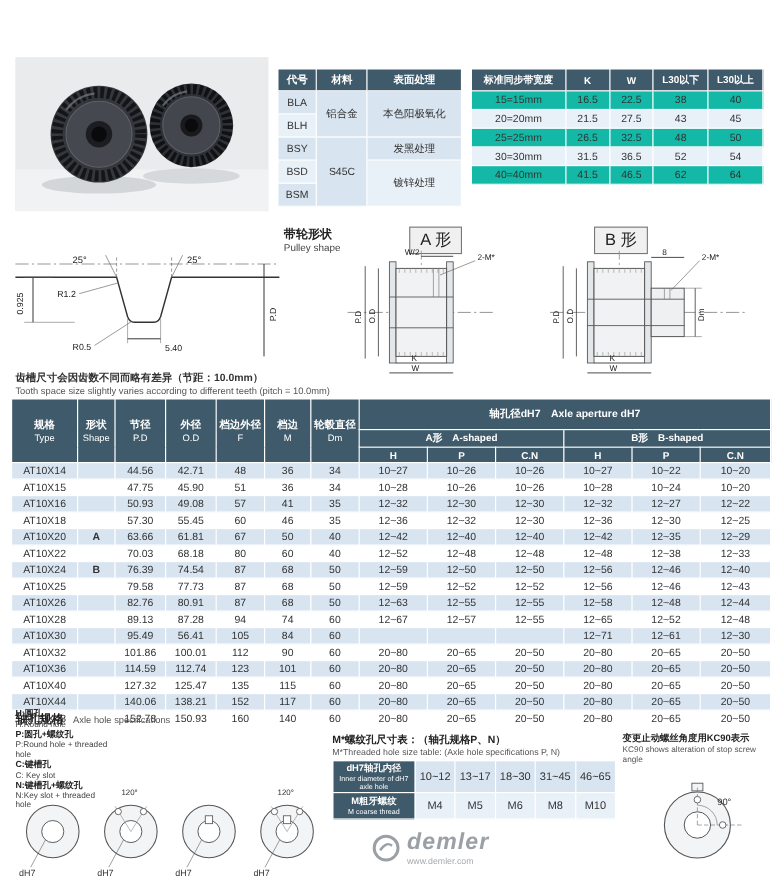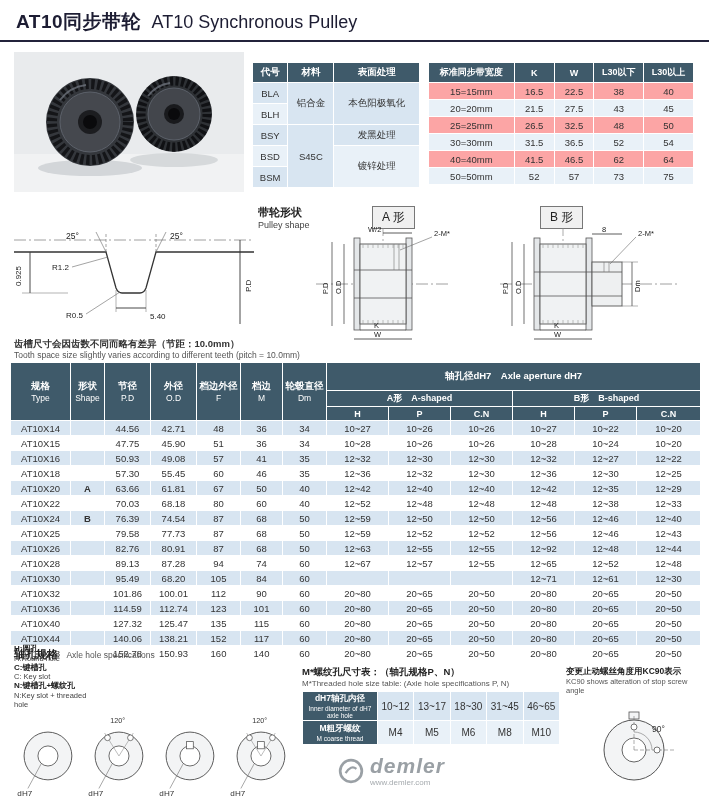--- a/index.html
+++ b/index.html
@@ -20,33 +20,33 @@
             text-align:center; padding:2px 2px; }
   .tbl td { border:1px solid #fff; text-align:center; color:#333; padding:2px 2px; }
 
   .mat { position:absolute; left:252px; top:62px; width:168px; font-size:9.5px; }
   .mat th { height:20px;text-align:center; }
   .mat td { height:21px; background:#d8e5f1; }
   .mat tbody tr:nth-child(even) td { background:#e9f1f8; }
 
   .wid { position:absolute; left:428px; top:62px; width:266px; font-size:9.5px; }
   .wid th { height:20px; font-size:9px; }
-  .wid td { height:17px; background:#fca5a5; }
+  .wid td { height:17px; background:#14b8a6; }
   .wid tbody tr:nth-child(even) td { background:#e9f1f8; }
 
   
   .profile-label { position:absolute; left:14px; top:205px; font-size:10.5px; }
   .profile-label .box { display:inline-block; background:#d5d7d9; color:#222; font-weight:bold;
                         padding:3px 8px; }
   .profile-label .en { font-size:8.5px; color:#555; margin-left:5px; }
   .shape-label { position:absolute; left:258px; top:205px; }
   .shape-label .zh { font-size:11px; font-weight:bold; color:#222; }
   .shape-label .en { font-size:9px; color:#444; }
   .ab-box { position:absolute; top:206px; border:1px solid #777; background:#f0f0f0;
-            font-size:12px; color:#222; padding:2px 9px; }
+            font-size:15px; color:#222; padding:2px 9px; }
   .a-box { left:372px; } .b-box { left:540px; }
 
   .tooth-svg { position:absolute; left:8px; top:226px; width:252px; height:108px; }
   .a-svg { position:absolute; left:288px; top:224px; width:190px; height:122px; }
   .b-svg { position:absolute; left:480px; top:224px; width:225px; height:122px; }
 
   .note { position:absolute; left:14px; top:338px; line-height:1.25; }
   .note .zh { font-size:9.5px; color:#333; font-weight:bold; }
   .note .en { font-size:8.5px; color:#555; }
 
@@ -92,24 +92,20 @@
   .logo-text { font-size:21px; font-weight:bold; color:#9aa0a5; font-style:italic; letter-spacing:1px; }
   .logo-url { font-size:8px; color:#a6abaf; }
 
   svg text { font-family:"Liberation Sans", sans-serif; }
 </style>
 </head>
 <body>
 
 <div class="page">
 
-  <div class="hdr">
-    <span class="t-zh">AT10同步带轮</span>
-    <span class="t-en">AT10 Synchronous Pulley</span>
-  </div>
 
   <div class="photo">
     <svg viewBox="0 0 230 140" width="230" height="140">
       <rect width="230" height="140" fill="#e9ebed"></rect>
       <rect y="102" width="230" height="38" fill="#f1f2f3"></rect>
       <ellipse cx="76" cy="116" rx="52" ry="8" fill="#d3d6d9"></ellipse>
       <ellipse cx="160" cy="108" rx="44" ry="7" fill="#d6d9db"></ellipse>
 
       <circle cx="76" cy="70" r="44" fill="#34373c"></circle>
       <circle cx="76" cy="70" r="38" fill="none" stroke="#141518" stroke-width="10" stroke-dasharray="3.4 2.6"></circle>
@@ -206,27 +202,20 @@
           <td>36.5</td>
           <td>52</td>
           <td>54</td>
         </tr>
         <tr>
           <td>40=40mm</td>
           <td>41.5</td>
           <td>46.5</td>
           <td>62</td>
           <td>64</td>
-        </tr>
-        <tr>
-          <td>50=50mm</td>
-          <td>52</td>
-          <td>57</td>
-          <td>73</td>
-          <td>75</td>
         </tr>
       </tbody>
   </table>
 
 
   <div class="shape-label">
     <div class="zh">带轮形状</div>
     <div class="en">Pulley shape</div>
   </div>
   <div class="ab-box a-box">A 形</div>
@@ -503,21 +492,21 @@
           <td>AT10X26</td>
           <td></td>
           <td>82.76</td>
           <td>80.91</td>
           <td>87</td>
           <td>68</td>
           <td>50</td>
           <td>12~63</td>
           <td>12~55</td>
           <td>12~55</td>
-          <td>12~92</td>
+          <td>12~58</td>
           <td>12~48</td>
           <td>12~44</td>
         </tr>
         <tr>
           <td>AT10X28</td>
           <td></td>
           <td>89.13</td>
           <td>87.28</td>
           <td>94</td>
           <td>74</td>
@@ -526,21 +515,21 @@
           <td>12~57</td>
           <td>12~55</td>
           <td>12~65</td>
           <td>12~52</td>
           <td>12~48</td>
         </tr>
         <tr>
           <td>AT10X30</td>
           <td></td>
           <td>95.49</td>
-          <td>68.20</td>
+          <td>56.41</td>
           <td>105</td>
           <td>84</td>
           <td>60</td>
           <td></td>
           <td></td>
           <td></td>
           <td>12~71</td>
           <td>12~61</td>
           <td>12~30</td>
         </tr>
@@ -623,20 +612,24 @@
   </table>
 
   <div class="axle-title">
     <span class="zh">轴孔规格</span>
     <span class="en">Axle hole specifications</span>
   </div>
   <div class="axle-items">
     <div class="axle-item ai-1">
       <div class="ai-zh">H:圆孔</div>
         <div class="ai-en">H:Round hole</div>
+    </div>
+    <div class="axle-item ai-2">
+      <div class="ai-zh">P:圆孔+螺纹孔</div>
+        <div class="ai-en">P:Round hole + threaded hole</div>
     </div>
     <div class="axle-item ai-3">
       <div class="ai-zh">C:键槽孔</div>
         <div class="ai-en">C: Key slot</div>
     </div>
     <div class="axle-item ai-4">
       <div class="ai-zh">N:键槽孔+螺纹孔</div>
         <div class="ai-en">N:Key slot + threaded hole</div>
     </div>
   </div>

